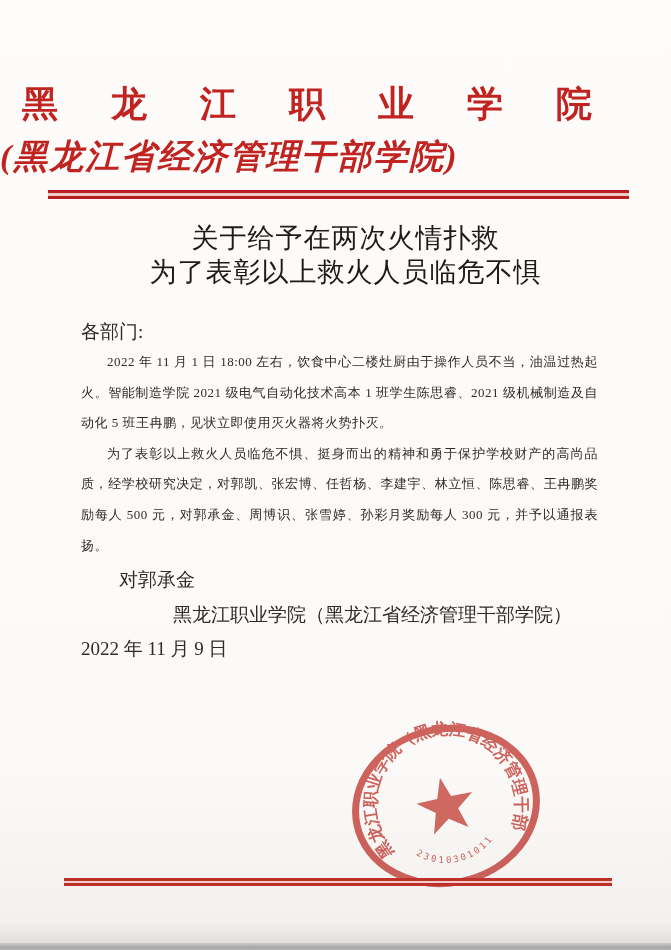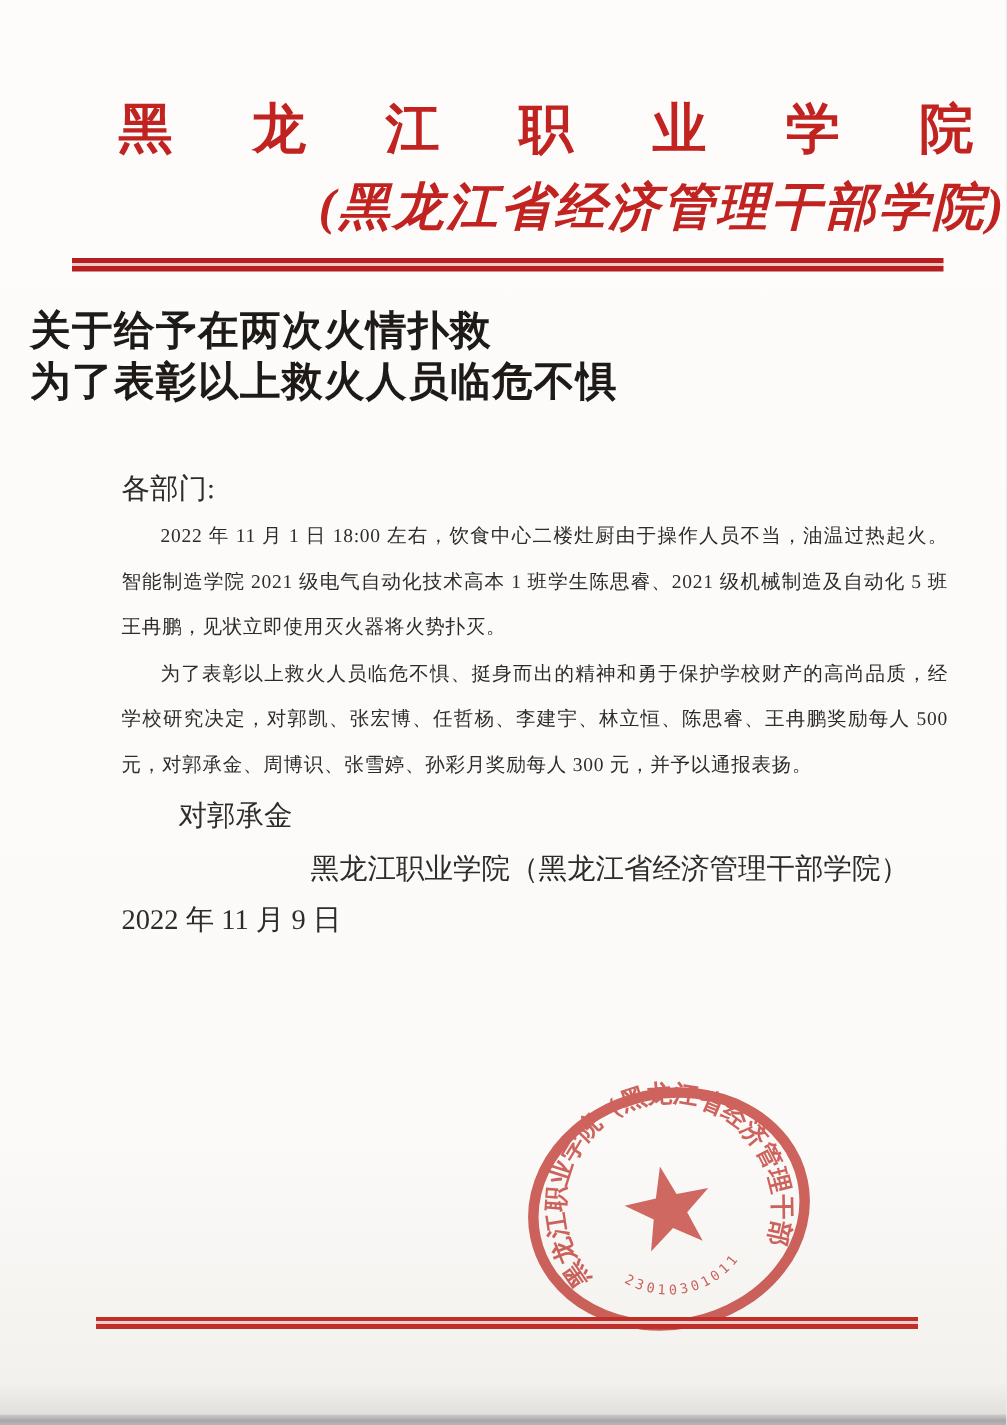--- a/index.html
+++ b/index.html
@@ -7,36 +7,36 @@
   .page {
     position: relative;
     width: 671px;
     height: 950px;
     margin: 0 auto;
     background: linear-gradient(180deg, #fdfcfb 0%, #fbfaf8 80%, #f3f1ee 97%, #dcdad8 100%);
     overflow: hidden;
     font-family: "Liberation Serif", "DejaVu Serif", serif;
     color: #2f2b29;
   }
-  .org-header { padding-top: 66px; text-align: right; }
+  .org-header { padding-top: 84px; text-align: left; }
   .org-line1 {
     font-size: 36px; font-weight: bold; color: #c02320;
     letter-spacing: 22px; text-indent: 22px; line-height: 40px;
   }
   .org-line2 {
     font-size: 34px; font-weight: bold; color: #c02320;
     letter-spacing: 2px; line-height: 42px; margin-top: 12px; font-style: italic;
   }
   .red-rule {
     height: 9px; margin: 12px 42px 0 48px;
     background: linear-gradient(180deg, #b51f1f 0%, #b51f1f 34%, #efc9c4 34%, #efc9c4 62%, #b51f1f 62%, #b51f1f 100%);
   }
-  .doc-title { margin-top: 22px; font-weight: bold; color: #1d1a18; margin-left: 20px; }
+  .doc-title { margin-top: 22px; text-align: center; font-weight: normal; color: #1d1a18; margin-left: 20px; }
   .doc-title .t-line { font-size: 27px; line-height: 34px; letter-spacing: 1px; }
-  .doc-body { margin-top: 40px; padding: 0 39px 0 81px; }
+  .doc-body { margin-top: 27px; padding: 0 73px 0 81px; }
   .salutation { font-size: 19px; line-height: 31px; }
   .para {
     font-size: 13px; line-height: 30.6px;
     text-align: justify; text-indent: 2em;
     letter-spacing: 0.5px;
   }
   .closing { font-size: 19px; line-height: 31px; text-indent: 2em; margin-top: 3px; }
   .signature { font-size: 19px; line-height: 31px; text-align: right; padding-right: 26px; margin-top: 4px; }
   .date-line { font-size: 19px; line-height: 31px; padding-right: 116px; margin-top: 3px; }
   .bottom-rule {

